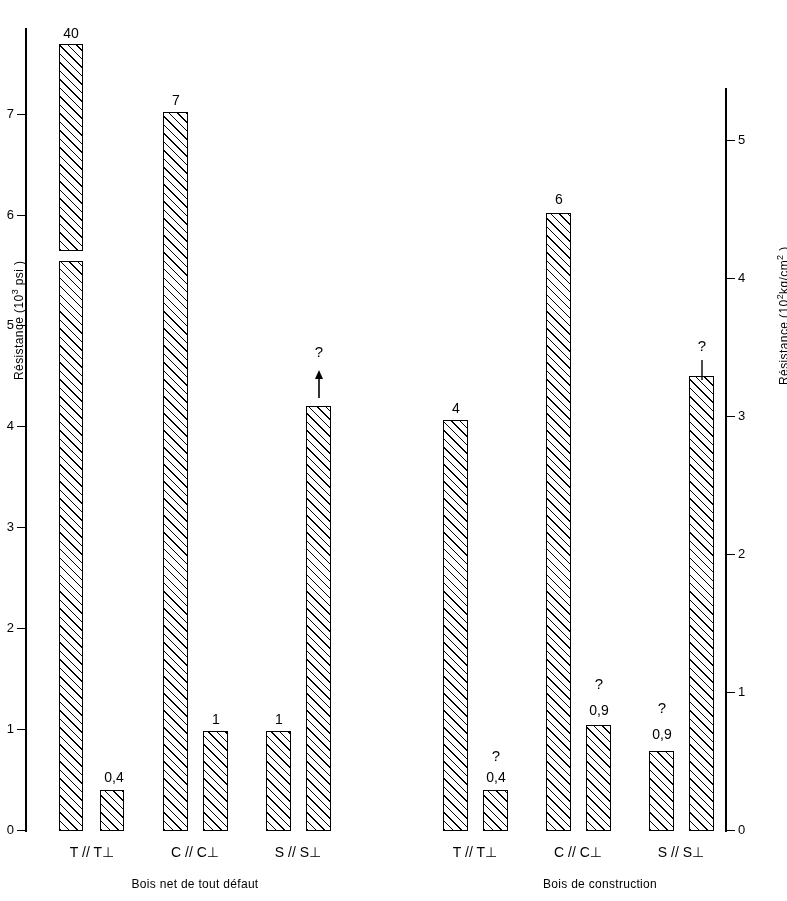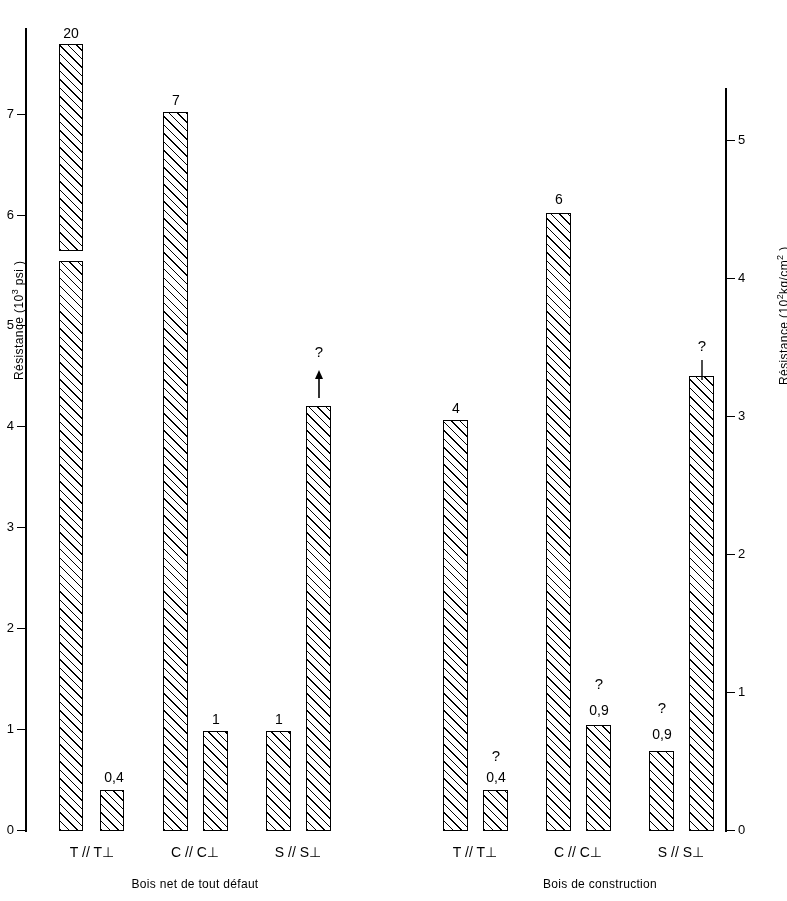--- a/index.html
+++ b/index.html
@@ -146,21 +146,21 @@
   <div class="tick-label" style="left:738px; top:823px; width:16px; text-align:left;">0</div>
 
   <div class="axis-title right" style="left:775px; top:385px;">
     <span>Résistance (10</span><span class="sup">2</span><span>kg/cm</span><span class="sup">2</span><span> )</span>
   </div>
 
   <div class="bar" style="left:59px; top:44px; width:24px; height:787px;"></div>
   <div class="break-mark" style="left:57px; top:250px; width:28px; height:11px;"></div>
   <div class="bar" style="left:59px; top:44px; width:24px; height:207px; background-image:repeating-linear-gradient(45deg,#000 0px,#000 1px,#ffffff 1px,#ffffff 6px);"></div>
   <div class="bar" style="left:59px; top:261px; width:24px; height:570px;"></div>
-  <div class="bar-label" style="left:51px; top:26px; width:40px;">20</div>
+  <div class="bar-label" style="left:51px; top:26px; width:40px;">40</div>
 
   <div class="bar" style="left:100px; top:790px; width:24px; height:41px;"></div>
   <div class="bar-label" style="left:94px; top:770px; width:40px;">0,4</div>
 
   <div class="group-label" style="left:52px; top:845px; width:80px;">T // T⊥</div>
 
   <div class="bar" style="left:163px; top:112px; width:25px; height:719px;"></div>
   <div class="bar-label" style="left:156px; top:93px; width:40px;">7</div>
 
   <div class="bar" style="left:203px; top:731px; width:25px; height:100px;"></div>

